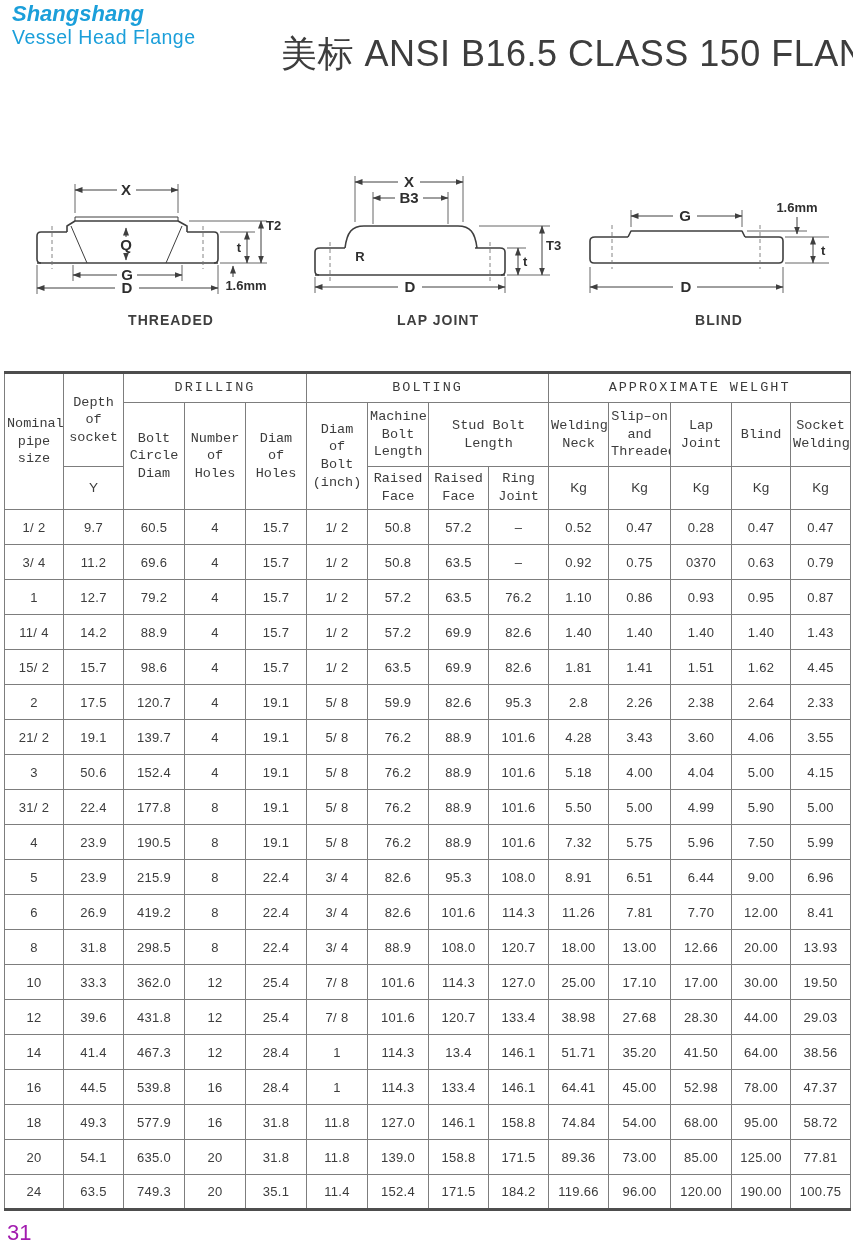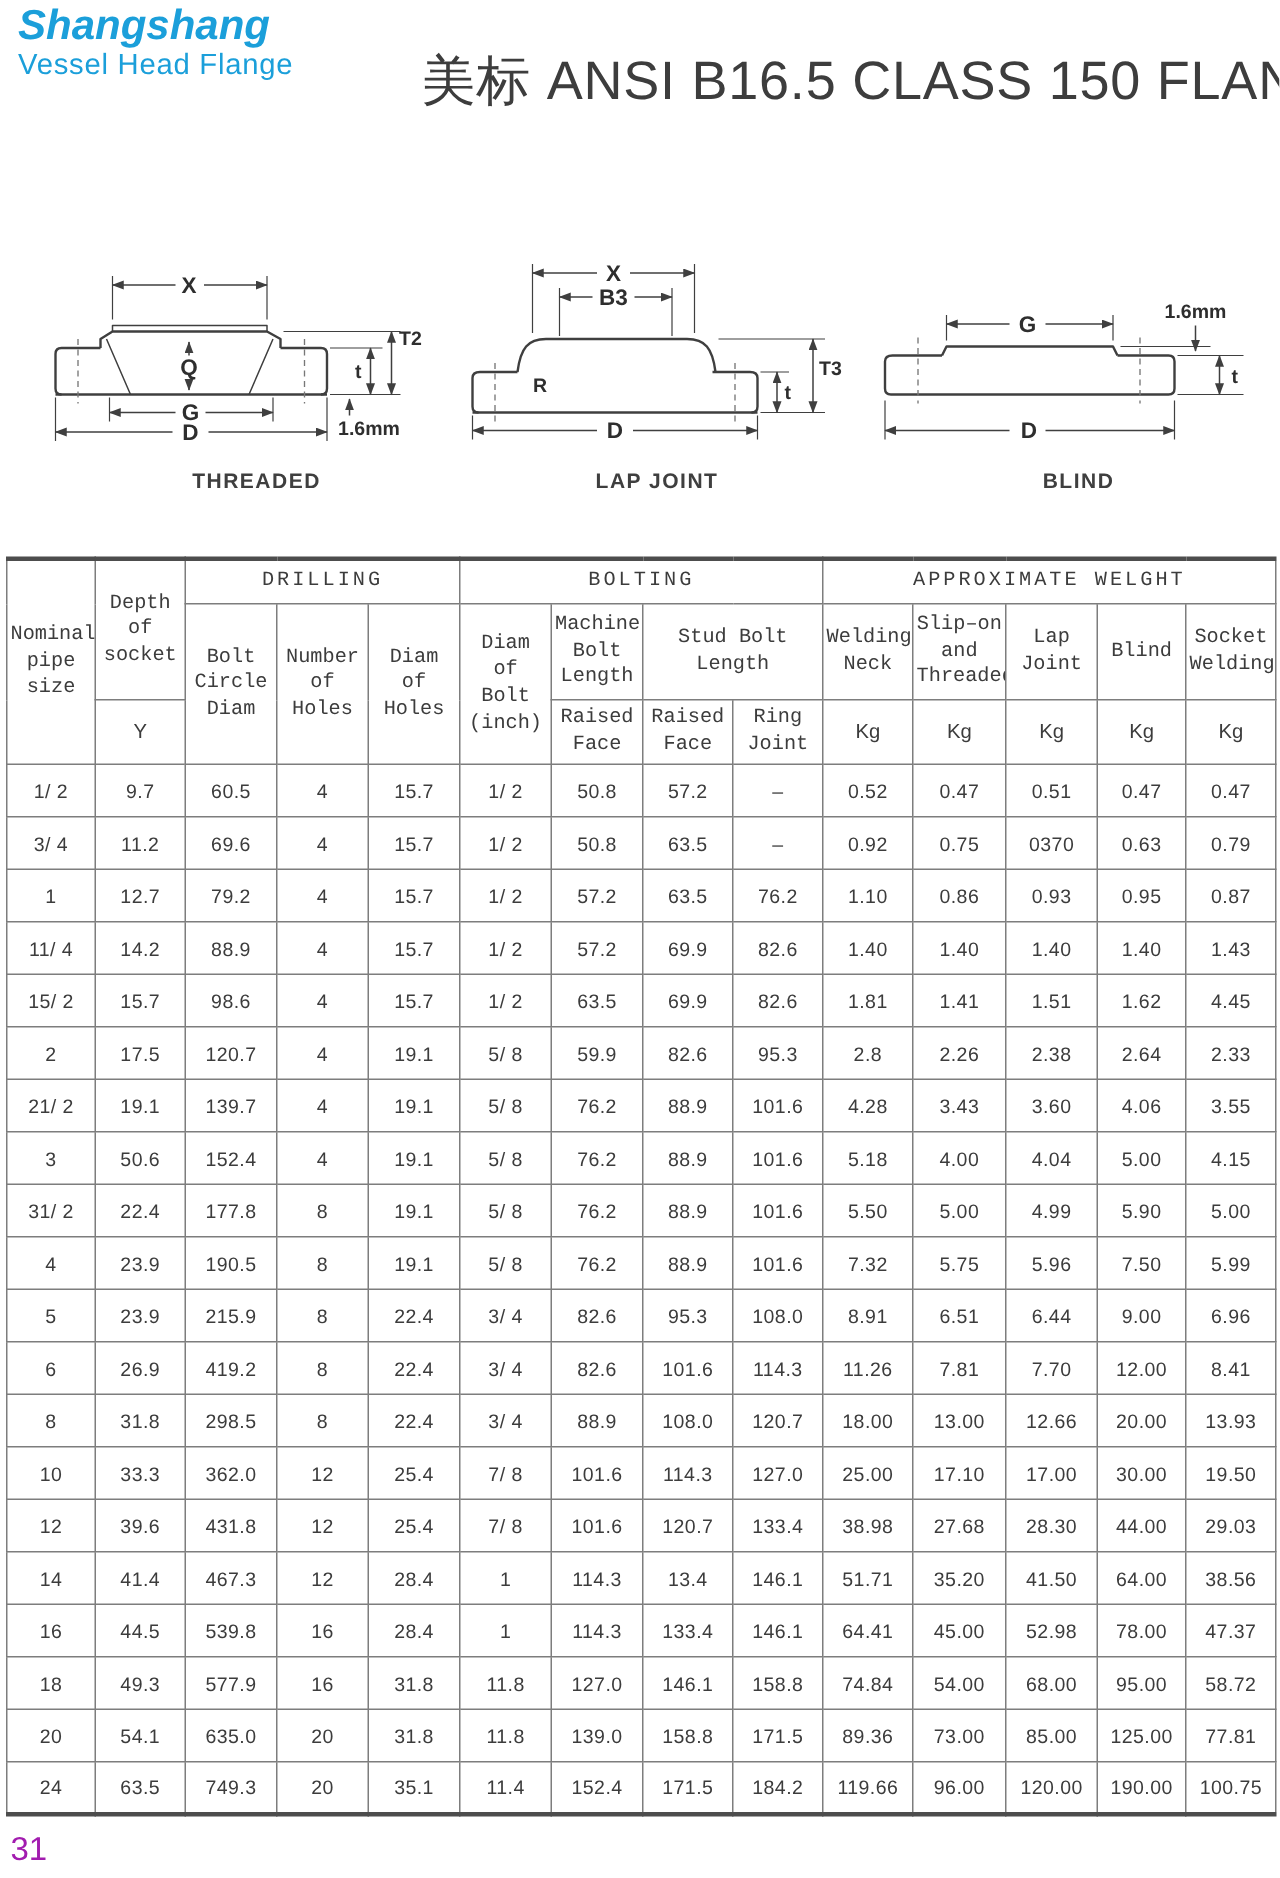--- a/index.html
+++ b/index.html
@@ -3,21 +3,21 @@
 <meta charset="utf-8">
 <style>
   html,body { margin:0; padding:0; background:#ffffff; }
   .page {
     position:relative; width:853px; height:1252px; background:#fff;
     font-family:"Liberation Sans", sans-serif; color:#3c3c3c; overflow:hidden;
   }
   
   .logo { position:absolute; left:12px; top:2px; width:200px; }
   .logo-brand {
-    font-size:28px; font-weight:bold; font-style:italic;
+    font-size:22px; font-weight:bold; font-style:italic;
     color:#1b9fda; letter-spacing:0px; line-height:1.05;
   }
   .logo-tagline {
     font-size:19.5px; color:#1b9fda; letter-spacing:0.5px; margin-top:1px;
   }
   .page-title {
     position:absolute; left:281px; top:30px; font-size:36px; font-weight:500;
     color:#3d3d3d; letter-spacing:0.5px; white-space:nowrap;
   }
   
@@ -269,21 +269,21 @@
           <td>9.7</td>
           <td>60.5</td>
           <td>4</td>
           <td>15.7</td>
           <td>1/ 2</td>
           <td>50.8</td>
           <td>57.2</td>
           <td>–</td>
           <td>0.52</td>
           <td>0.47</td>
-          <td>0.51</td>
+          <td>0.28</td>
           <td>0.47</td>
           <td>0.47</td>
         </tr>
         <tr>
           <td>3/ 4</td>
           <td>11.2</td>
           <td>69.6</td>
           <td>4</td>
           <td>15.7</td>
           <td>1/ 2</td>

